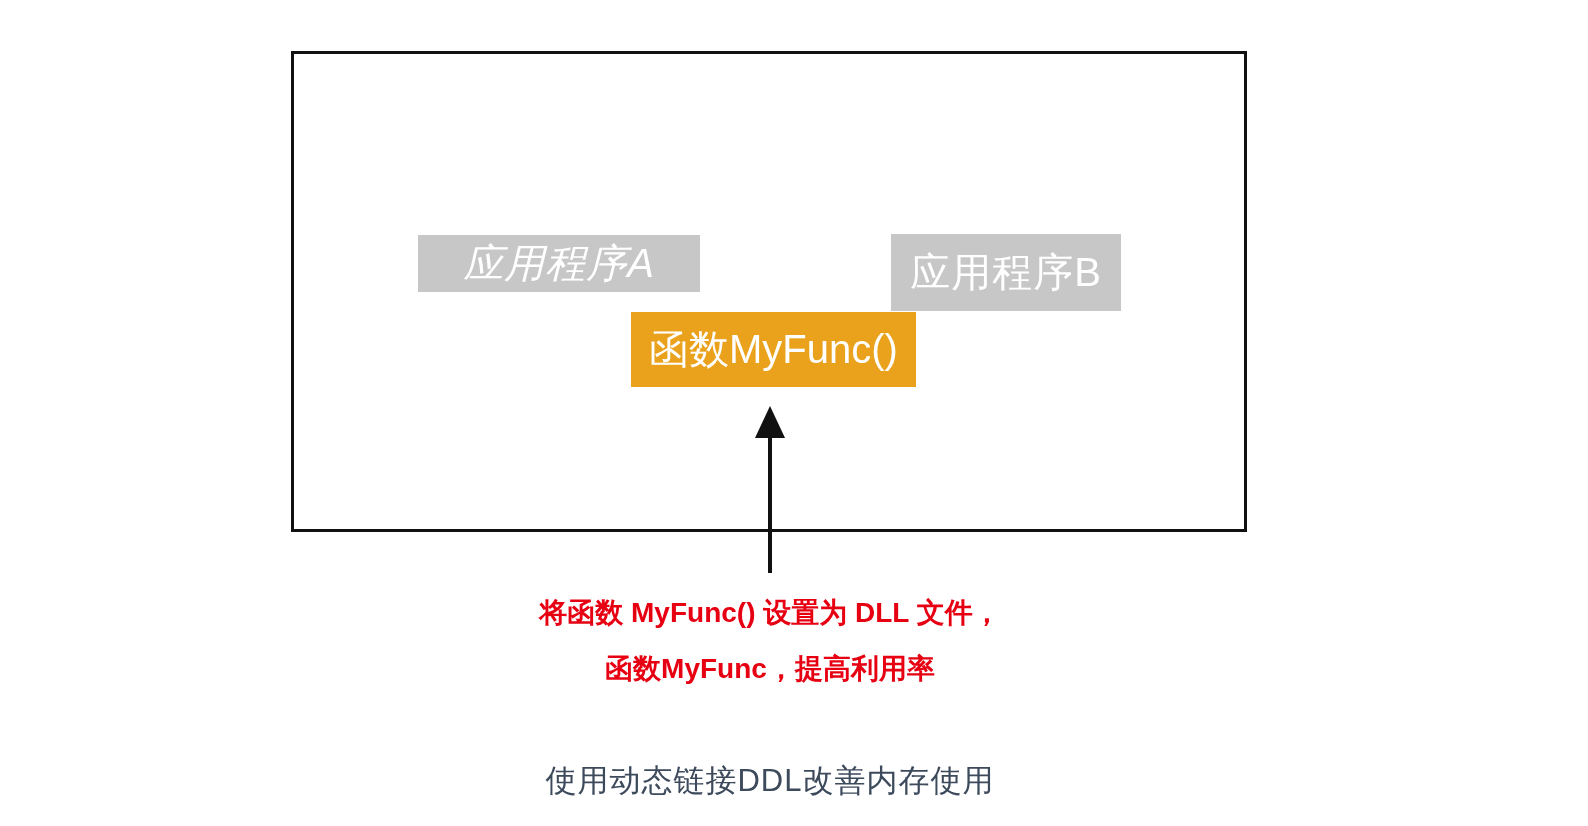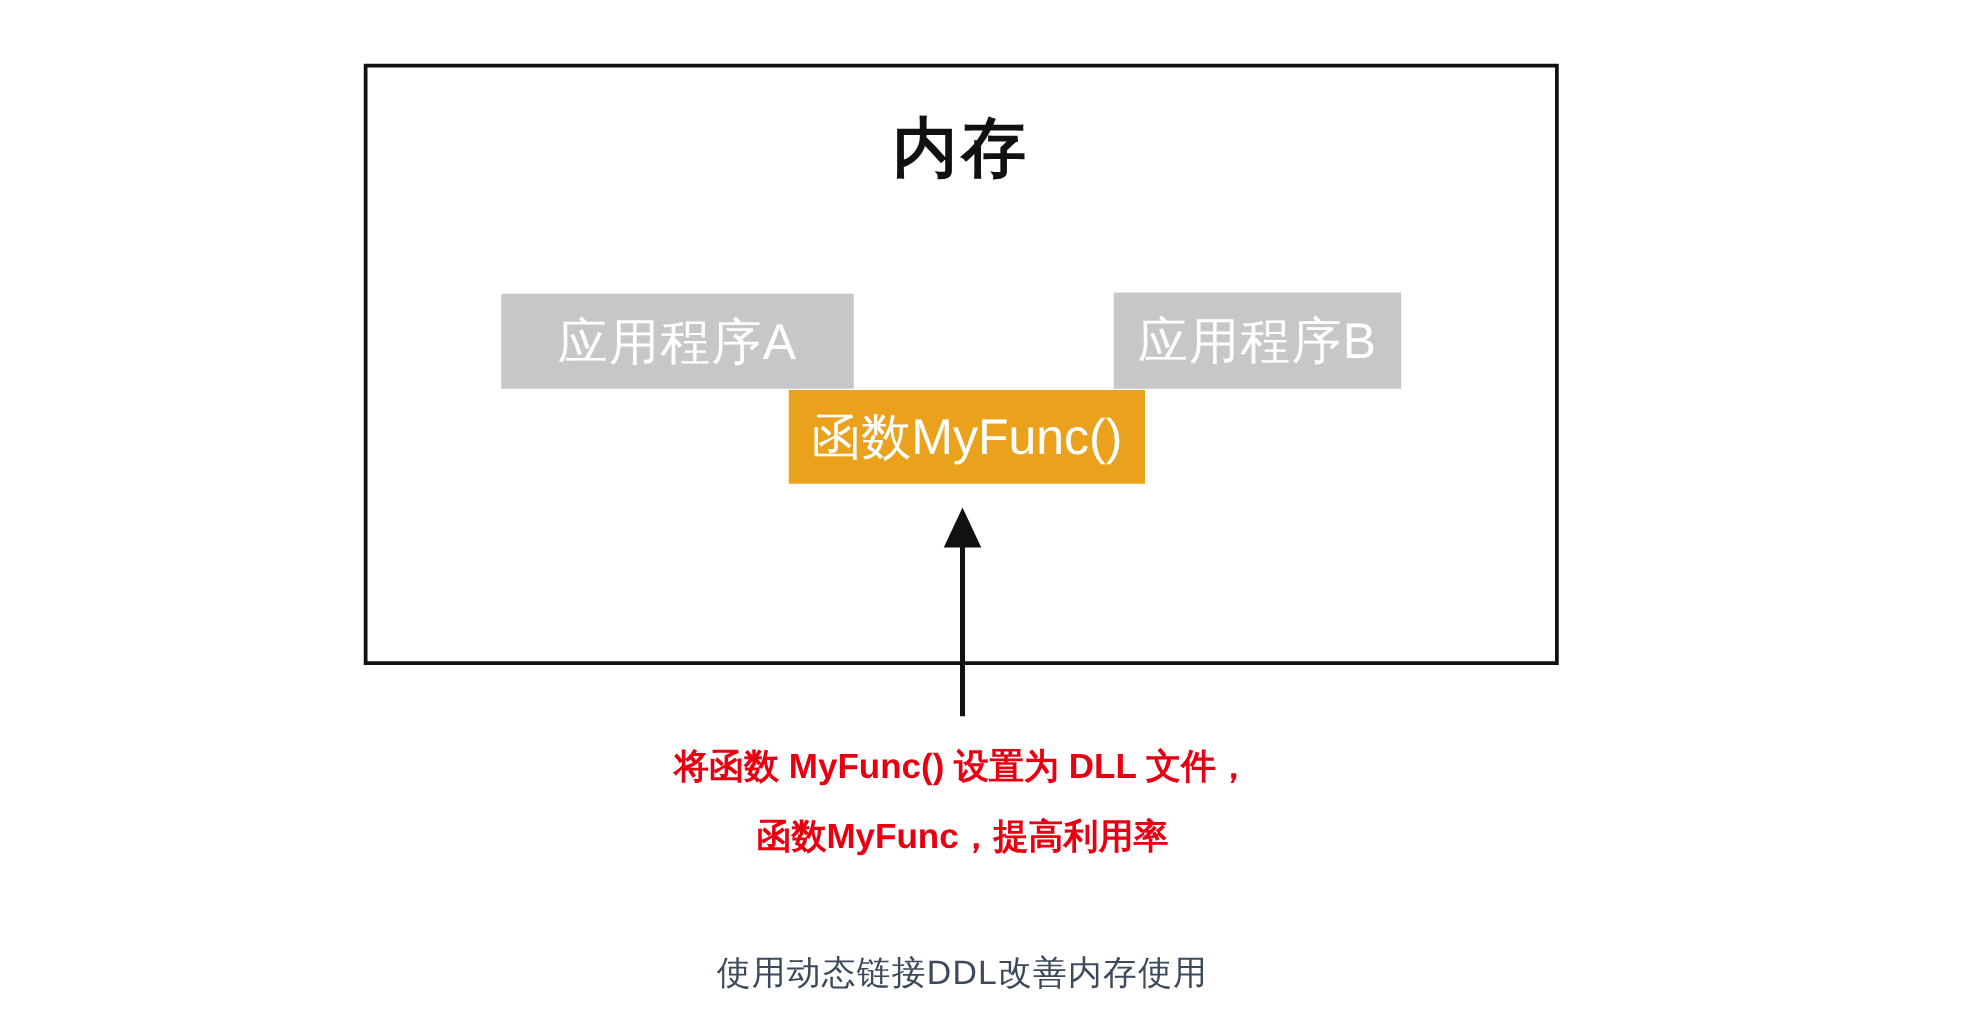--- a/index.html
+++ b/index.html
@@ -47,21 +47,21 @@
     position: absolute;
     background: var(--app-box-bg, #c7c7c7);
     color: var(--box-text, #ffffff);
     display: flex;
     align-items: center;
     justify-content: center;
     font-size: 40px;
     font-weight: 400;
     letter-spacing: 1px;
   }
-  .app-a { left: 107px; top: 181px; width: 282px; height: 76px; }
+  .app-a { left: 124px; top: 181px; width: 282px; height: 57px; font-style: italic; }
   .app-b { left: 597px; top: 180px; width: 230px; height: 77px; }
   
   .func-box {
     position: absolute;
     left: 337px;
     top: 258px;
     width: 285px;
     height: 75px;
     background: var(--func-box-bg, #eaa21d);
     color: var(--box-text, #ffffff);
@@ -104,32 +104,31 @@
     line-height: 56px;
   }
   
   .caption {
     position: absolute;
     left: 291px;
     top: 760px;
     width: 958px;
     text-align: center;
     color: var(--caption-color, #3d4a5c);
-    font-size: 27px;
+    font-size: 31px;
     font-weight: 400;
     letter-spacing: 1px;
   }
 </style>
 </head>
 <body>
 
 <div class="stage">
 
   <div class="memory-box">
-    <div class="memory-title">内存</div>
 
     <div class="app-box app-a">
       <span>应用程序A</span>
     </div>
 
     <div class="app-box app-b">
       <span>应用程序B</span>
     </div>
 
     <div class="func-box">

